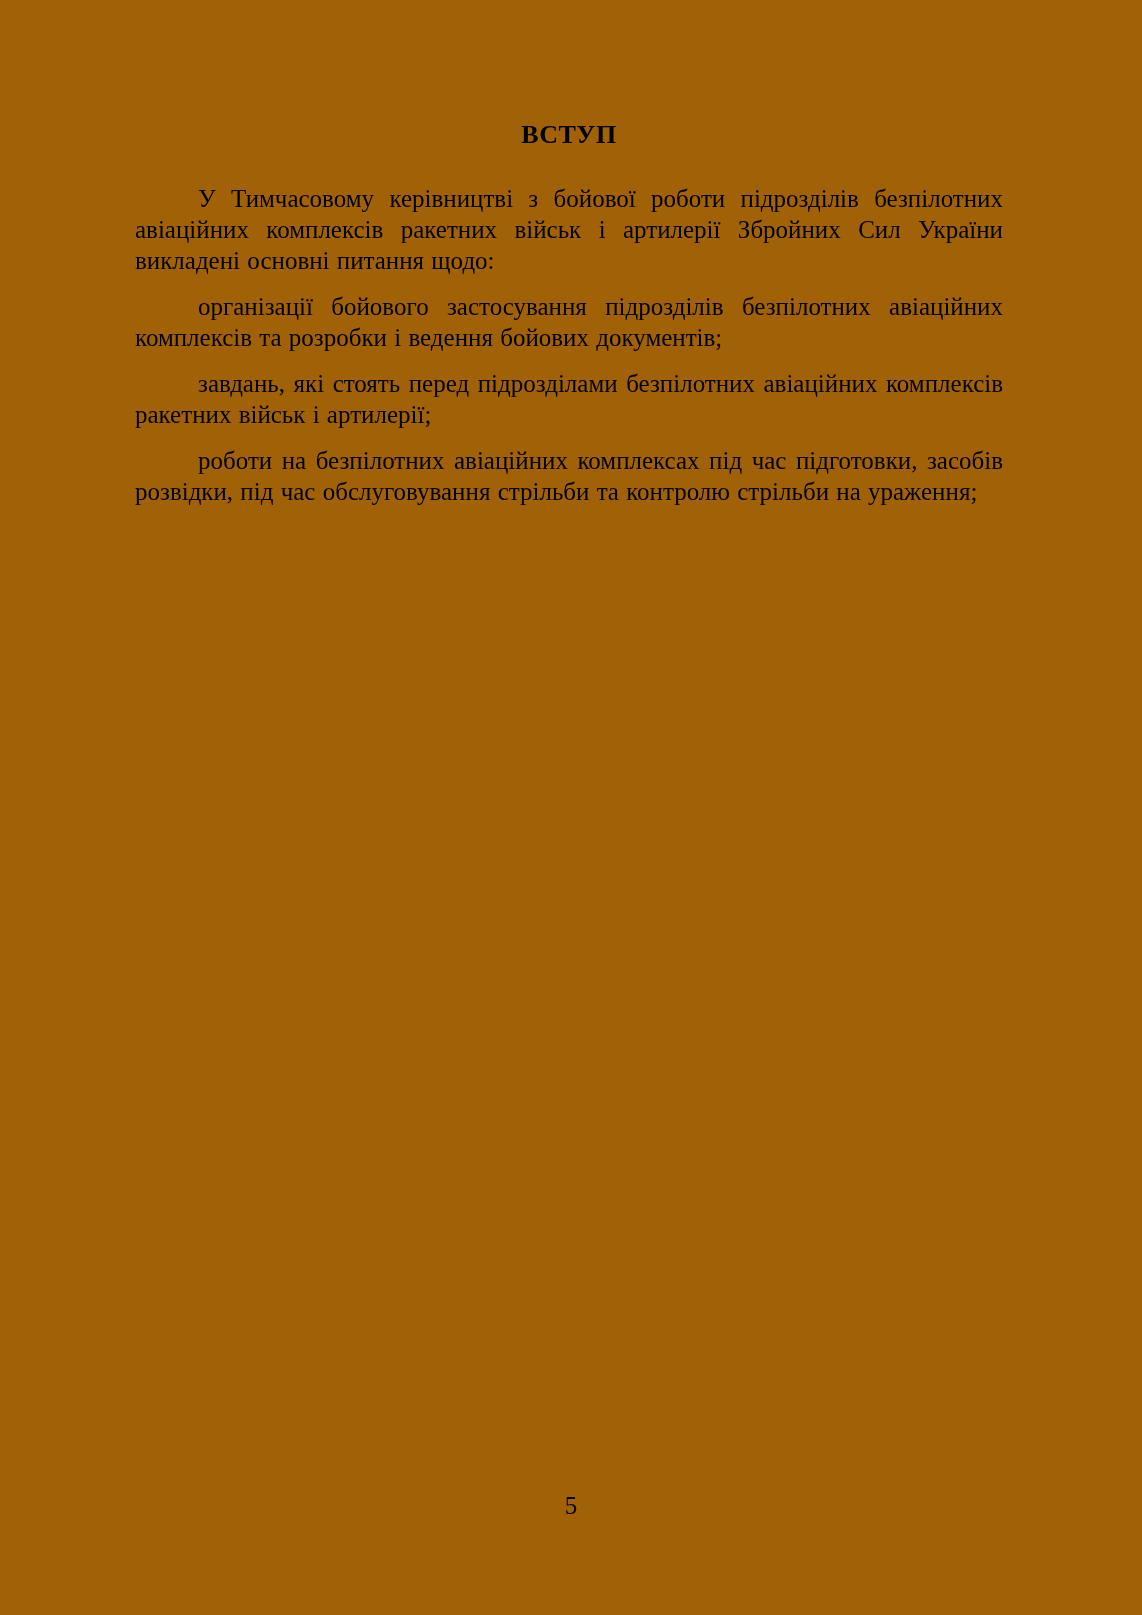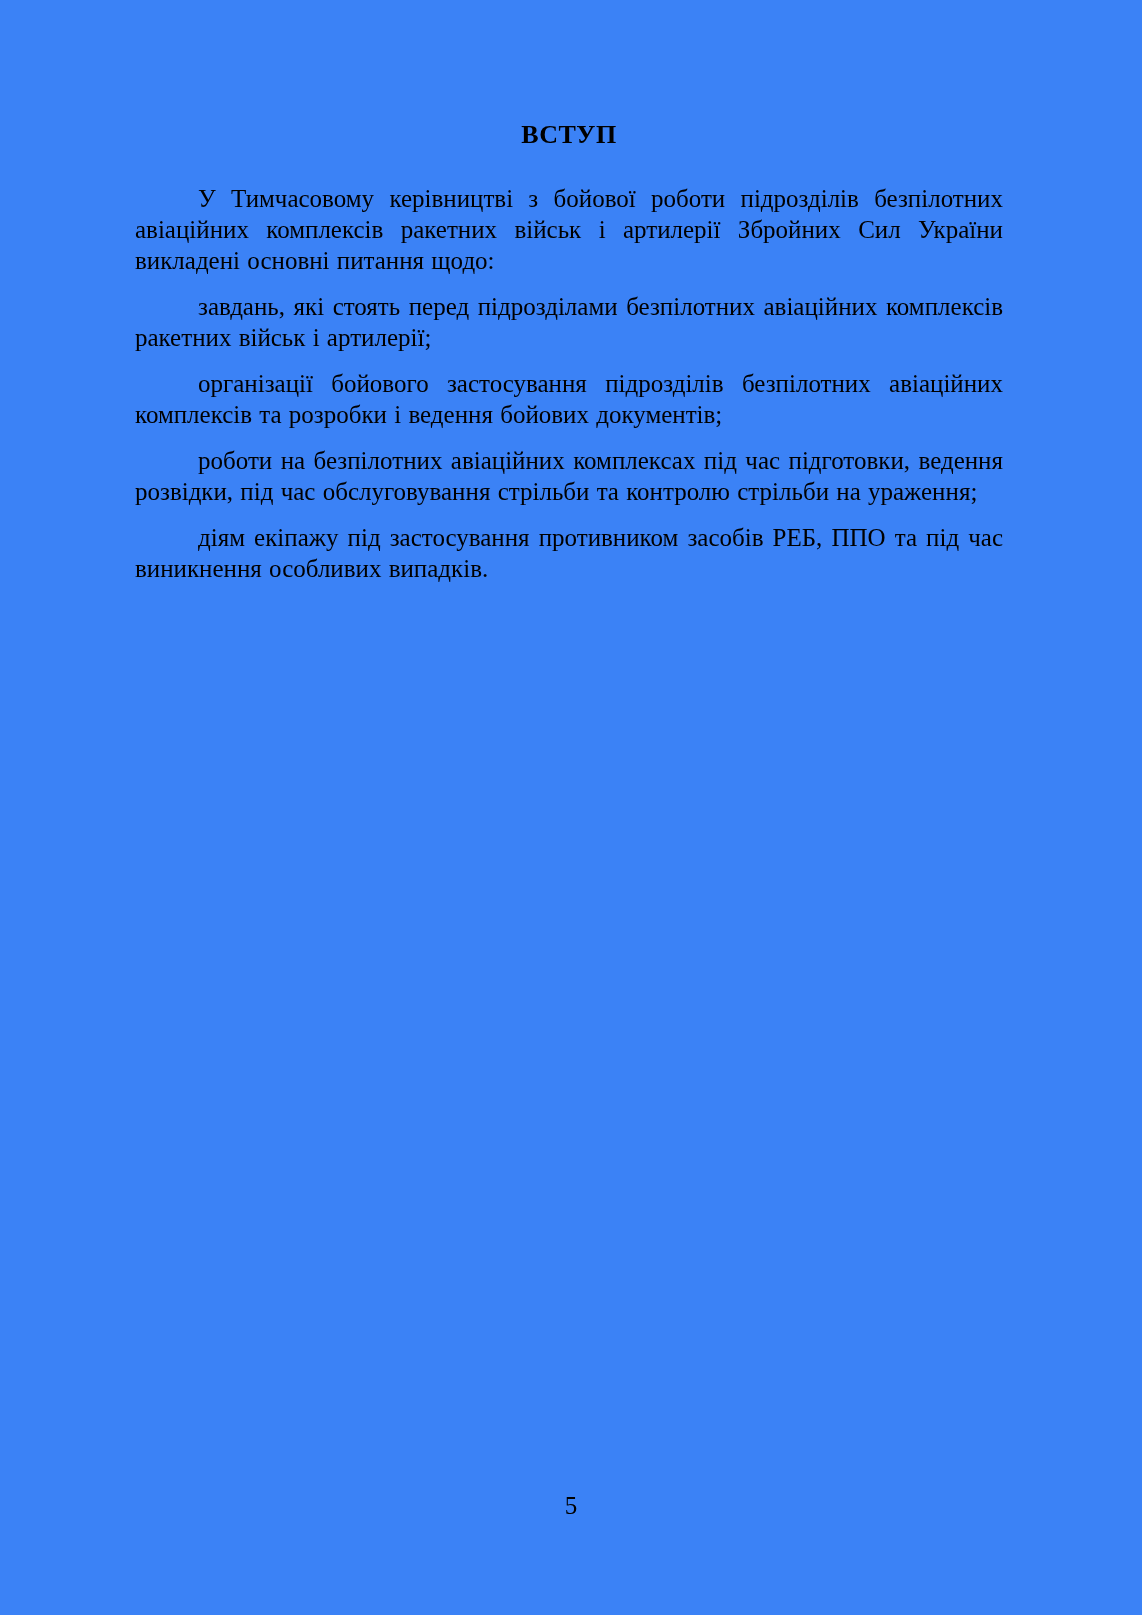--- a/index.html
+++ b/index.html
@@ -4,21 +4,21 @@
 <style>
   html, body {
     margin: 0;
     padding: 0;
     background: #ffffff;
   }
   .page {
     position: relative;
     width: 1142px;
     height: 1615px;
-    background: #3b82f6;
+    background: #a16207;
     color: #000000;
     font-family: "Liberation Serif", "DejaVu Serif", serif;
     overflow: hidden;
   }
   .content {
     position: absolute;
     top: 120px;
     left: 120px;
     width: 898px;
   }
@@ -48,19 +48,18 @@
     line-height: 31px;
   }
 </style>
 </head>
 <body>
 
 <div class="page">
   <div class="content">
     <h1 class="doc-title">ВСТУП</h1>
     <p class="para">У Тимчасовому керівництві з бойової роботи підрозділів безпілотних авіаційних комплексів ракетних військ і артилерії Збройних Сил України викладені основні питання щодо:</p>
+    <p class="para">організації бойового застосування підрозділів безпілотних авіаційних комплексів та розробки і ведення бойових документів;</p>
     <p class="para">завдань, які стоять перед підрозділами безпілотних авіаційних комплексів ракетних військ і артилерії;</p>
-    <p class="para">організації бойового застосування підрозділів безпілотних авіаційних комплексів та розробки і ведення бойових документів;</p>
-    <p class="para">роботи на безпілотних авіаційних комплексах під час підготовки, ведення розвідки, під час обслуговування стрільби та контролю стрільби на ураження;</p>
-    <p class="para">діям екіпажу під застосування противником засобів РЕБ, ППО та під час виникнення особливих випадків.</p>
+    <p class="para">роботи на безпілотних авіаційних комплексах під час підготовки, засобів розвідки, під час обслуговування стрільби та контролю стрільби на ураження;</p>
   </div>
   <div class="page-number">5</div>
 </div>
 
 </body></html>

